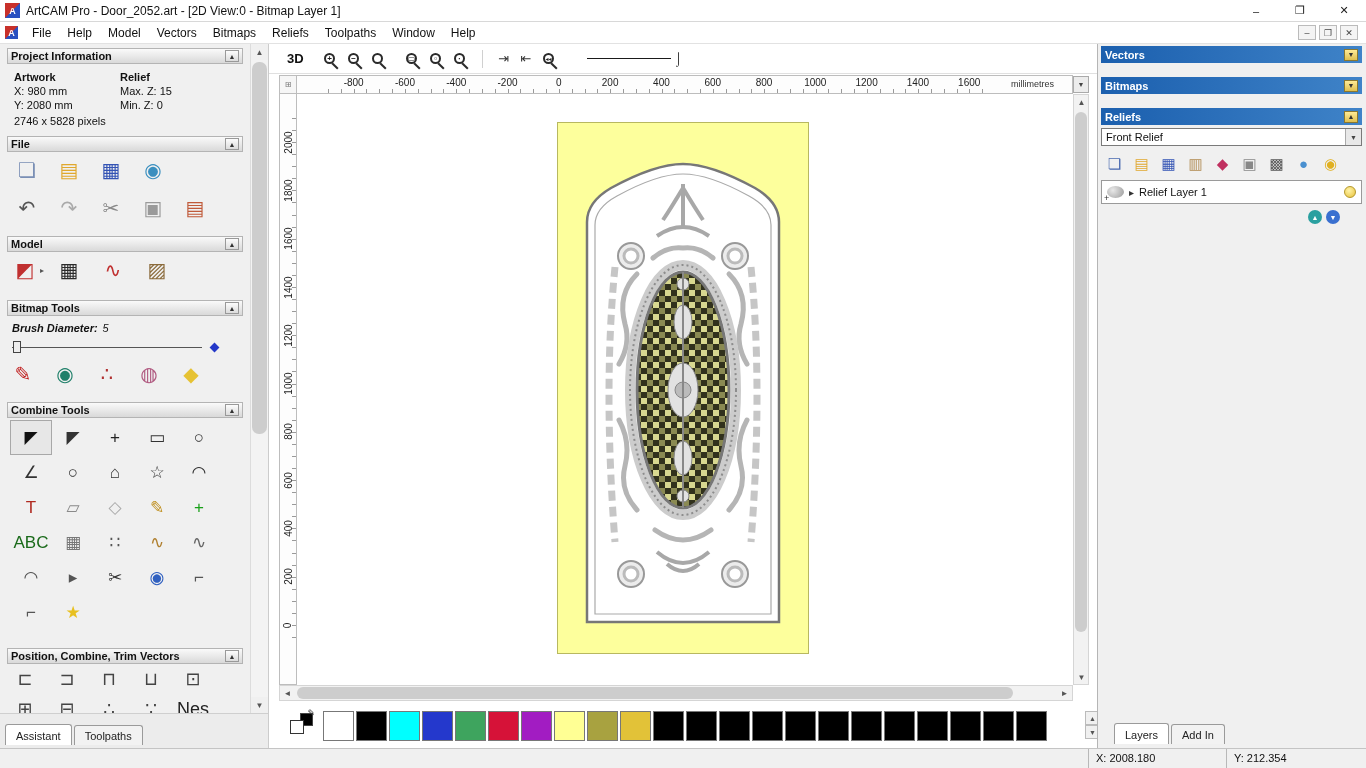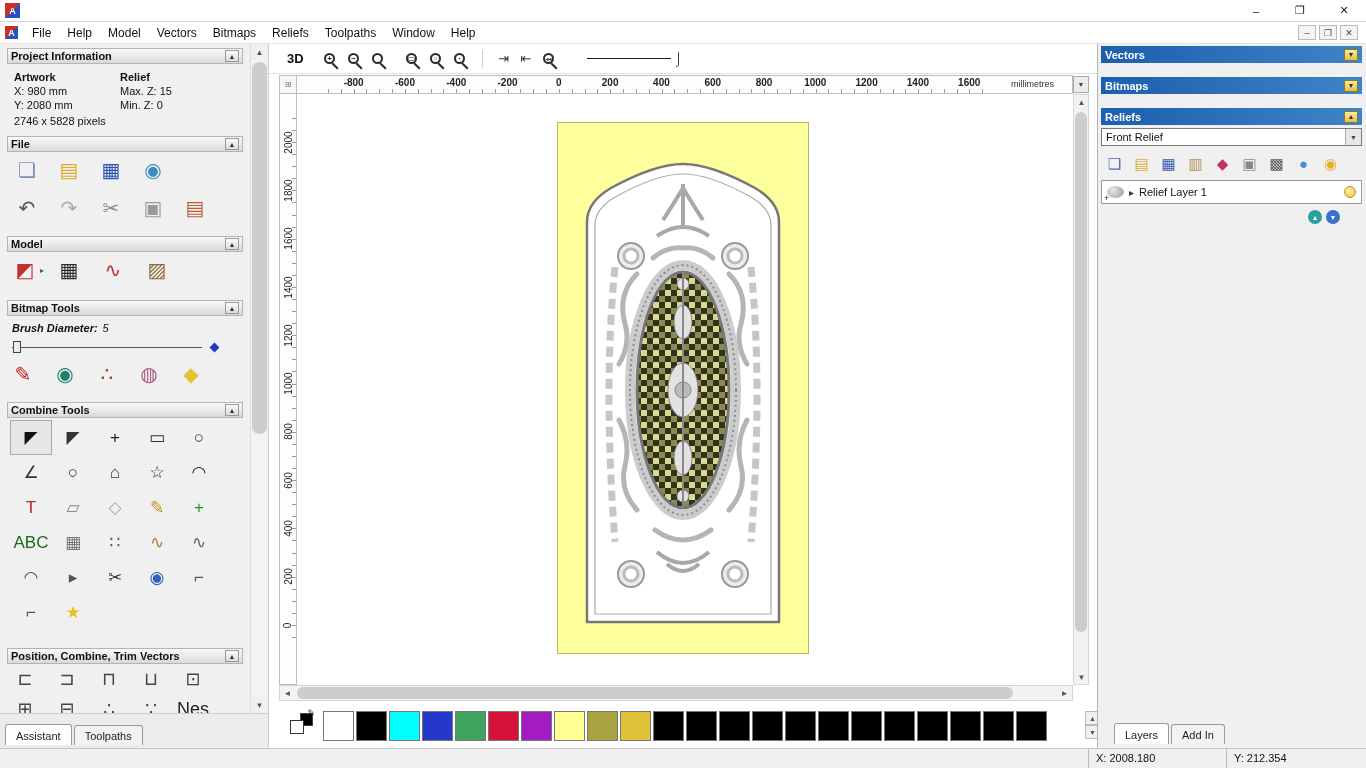--- a/index.html
+++ b/index.html
@@ -65,21 +65,21 @@
   .mag b { position:absolute; inset:0; display:flex; align-items:center; justify-content:center; font-size:8px; font-style:normal; font-weight:bold; color:#222; }
   .tsep { width:1px; height:18px; background:#d0d0d0; margin-left:10px; }
   .arrbtn { width:22px; height:22px; display:flex; align-items:center; justify-content:center; font-size:13px; color:#333; }
   #line-sample { width:84px; height:1px; background:#1a1a1a; margin-left:26px; }
   #line-cap { font-size:13px; color:#333; margin-left:4px; }
 
   
   #ruler-corner { position:absolute; left:10px; top:31px; width:18px; height:19px; border:1px solid #bdbdbd; background:#f6f6f6; font-size:8px; color:#777; display:flex; align-items:center; justify-content:center; }
   #hruler { position:absolute; left:28px; top:31px; width:776px; height:19px; background:#fdfdfd; border:1px solid #bdbdbd; border-left:none;
      background-image:repeating-linear-gradient(to right,#9a9a9a 0 1px,transparent 1px 12.83px); background-size:667px 4px; background-position:31px bottom; background-repeat:no-repeat; display:flex; padding-left:31px; }
-  .hlab { width:51.3px; text-align:center; font-size:10px; color:#222; padding-top:1px;font-weight:bold; }
+  .hlab { width:51.3px; text-align:center; font-size:10px; color:#222; padding-top:1px; }
   #ruler-units { position:absolute; right:26px; top:4px; font-size:9px; color:#333; }
   #units-drop { position:absolute; left:804px; top:32px; width:16px; height:17px; border:1px solid #aaa; background:#ececec; color:#444; font-size:7px; display:flex; align-items:center; justify-content:center; }
   #vruler { position:absolute; left:10px; top:50px; width:18px; height:591px; background:#fdfdfd; border:1px solid #bdbdbd; border-top:none; padding-top:24px;
      background-image:repeating-linear-gradient(to bottom,#9a9a9a 0 1px,transparent 1px 12.07px); background-size:4px 531px; background-position:right 24px; background-repeat:no-repeat; }
   .vlab { height:48.3px; display:flex; align-items:center; justify-content:center; }
   .vlab span { transform:rotate(-90deg); font-size:10px; color:#222; white-space:nowrap; }
 
   
   #drawing { position:absolute; left:28px; top:50px; width:776px; height:591px; background:#fff; }
   #door { position:absolute; left:260px; top:28px; width:252px; height:532px; }
@@ -127,20 +127,21 @@
   #scell-x { left:1088px; width:138px; }
   #scell-y { left:1226px; width:140px; }
 </style>
 </head>
 <body>
 
 <div id="stage">
 
   <div id="titlebar">
     <span class="app-logo">A</span>
+    <span id="window-title">ArtCAM Pro - Door_2052.art - [2D View:0 - Bitmap Layer 1]</span>
     <div class="winbtns">
       <span class="wbtn">–</span>
       <span class="wbtn">❐</span>
       <span class="wbtn">✕</span>
     </div>
   </div>
 
   <div id="menubar">
     <span class="app-logo" style="width:13px;height:13px;">A</span>
     <div class="menus">

